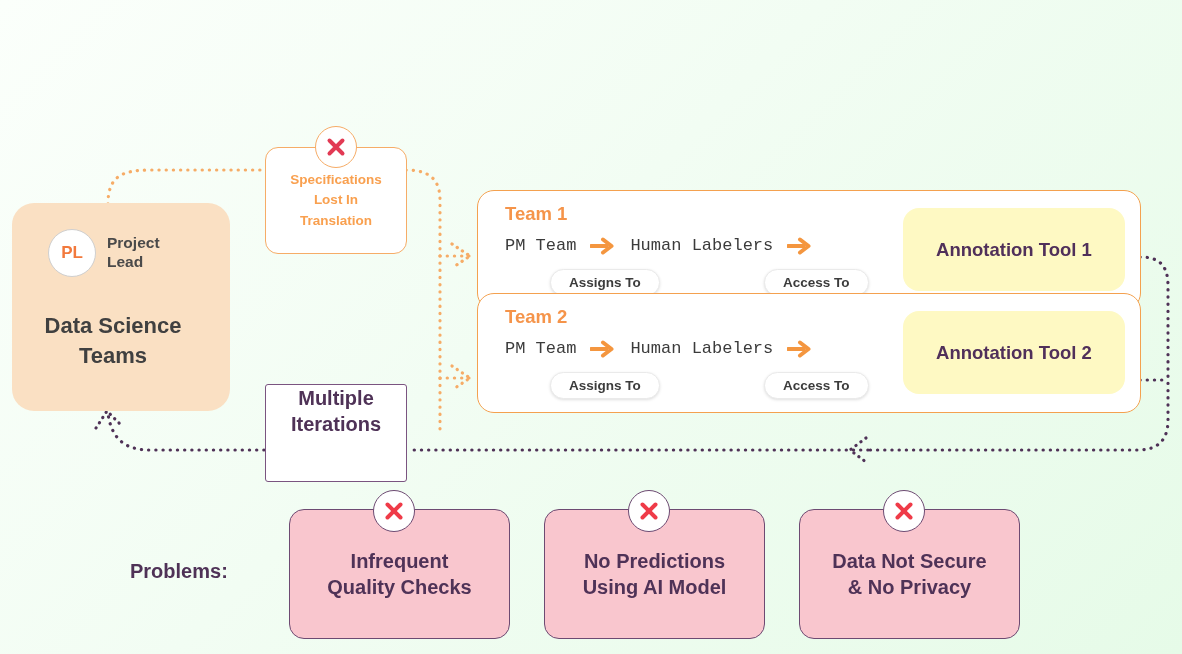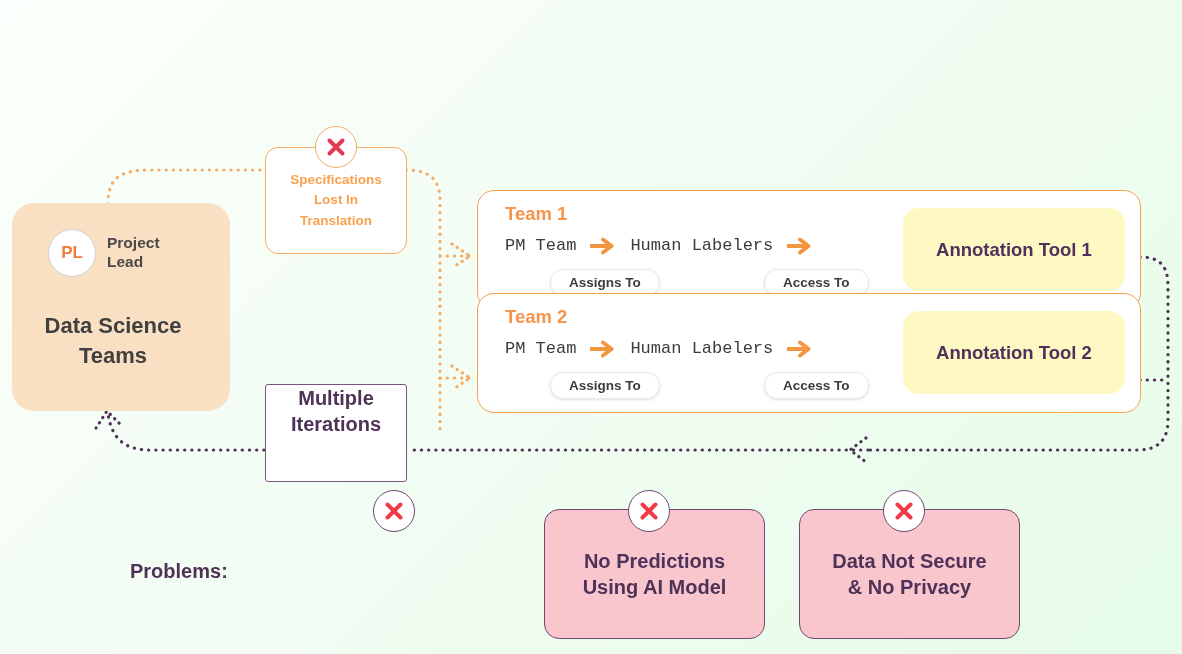--- a/index.html
+++ b/index.html
@@ -210,20 +210,26 @@
           </svg>
       </span>
     </div>
     <div class="pill assigns">Assigns To</div>
     <div class="pill access">Access To</div>
     <div class="tool-box">Annotation Tool 2</div>
   </div>
 
   <div class="problems-label">Problems:</div>
 
+  <div class="problem-card p0">
+    <div class="ptext">
+      <div>Infrequent</div>
+      <div>Quality Checks</div>
+    </div>
+  </div>
   <div class="x-badge purple" style="left:373px; top:490px;">
     <svg width="22" height="22" viewBox="0 0 22 22">
         <path d="M4.5 4.5 L17.5 17.5 M17.5 4.5 L4.5 17.5" stroke="#ef3b48" stroke-width="4" stroke-linecap="round"></path>
       </svg>
   </div>
 
   <div class="problem-card p1">
     <div class="ptext">
       <div>No Predictions</div>
       <div>Using AI Model</div>

